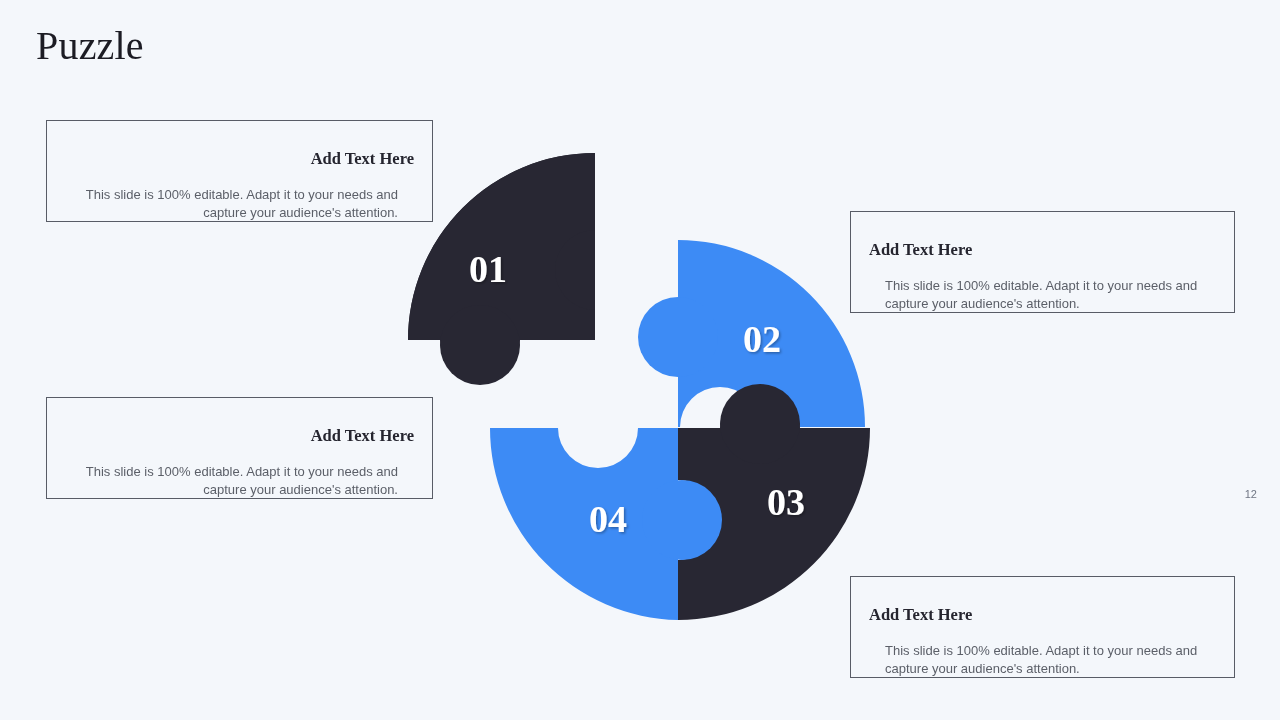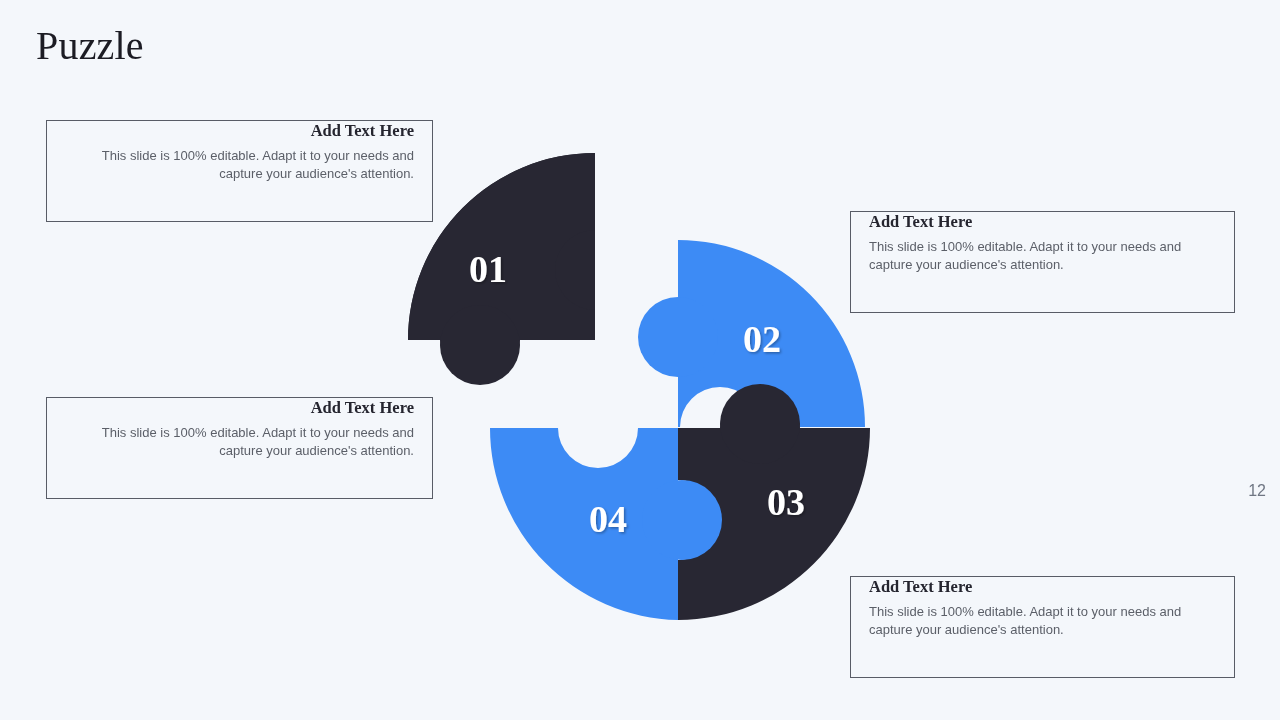--- a/index.html
+++ b/index.html
@@ -32,36 +32,36 @@
     color: #1c1c24;
     letter-spacing: 0.2px;
     line-height: 1.1;
   }
   
   .callout {
     position: absolute;
     box-sizing: border-box;
     border: 1px solid #585c66;
     background: #f4f7fb;
-    padding: 0 18px;
+    padding: 28px 18px;
   }
   .callout .c-title {
     font-family: "Liberation Serif", serif;
     font-weight: bold;
     font-size: 16.5px;
     color: #25252f;
     line-height: 1.25;
     margin: 0 0 5px 0;
   }
   .callout .c-body {
     font-family: "Liberation Sans", sans-serif;
     font-size: 13px;
     color: #5b5f68;
     line-height: 1.42;
-    margin: 0;
+    margin: 16px;
   }
   .callout.align-right { text-align: right; }
   .callout.align-left  { text-align: left;  }
 
   #callout-1 { left: 46px;  top: 120px; width: 387px; height: 102px; }
   #callout-2 { left: 850px; top: 211px; width: 385px; height: 102px; }
   #callout-3 { left: 46px;  top: 397px; width: 387px; height: 102px; }
   #callout-4 { left: 850px; top: 576px; width: 385px; height: 102px; }
 
   
@@ -74,23 +74,23 @@
   }
   .piece-number {
     font-family: "Liberation Serif", serif;
     font-weight: bold;
     font-size: 38px;
     fill: #ffffff;
   }
   
   #page-number {
     position: absolute;
-    right: 14px;
+    right: 23px;
     bottom: 8px;
-    font-size: 16px;
+    font-size: 11px;
     color: #6f7683;
     font-family: "Liberation Sans", sans-serif;
   }
 </style>
 </head>
 <body>
 
 <div id="slide">
 
   <div id="page-title">Puzzle</div>

